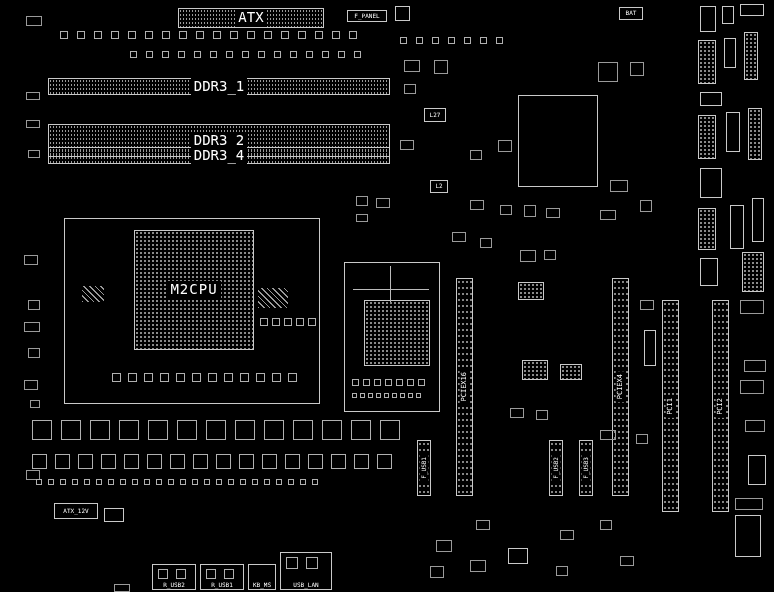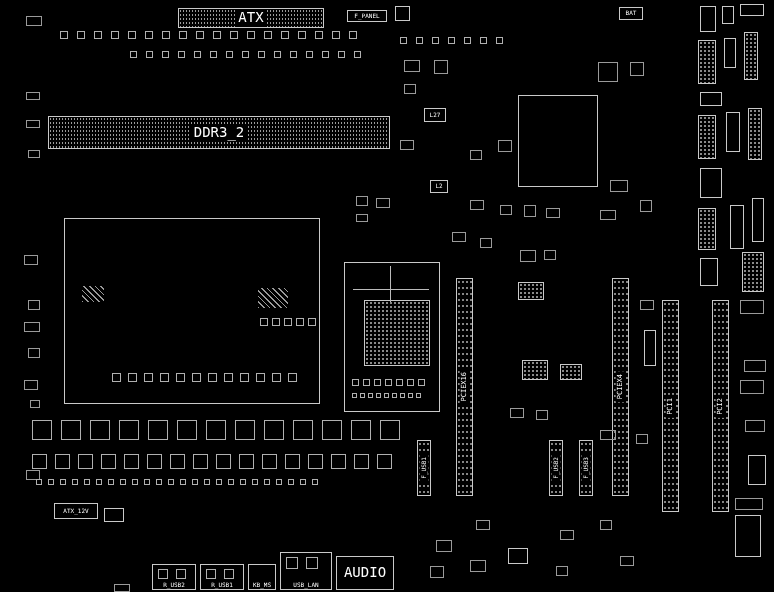--- a/index.html
+++ b/index.html
@@ -99,22 +99,28 @@
   <div class="dotrow" style="left: 400px; top: 36px; width: 120px; height: 9px; gap: 9px;">
       <div class="pad" style="width: 7px; height: 7px;"></div>
       <div class="pad" style="width: 7px; height: 7px;"></div>
       <div class="pad" style="width: 7px; height: 7px;"></div>
       <div class="pad" style="width: 7px; height: 7px;"></div>
       <div class="pad" style="width: 7px; height: 7px;"></div>
       <div class="pad" style="width: 7px; height: 7px;"></div>
       <div class="pad" style="width: 7px; height: 7px;"></div>
     </div>
 
-  <div class="c dimm" style="left:48px;top:116px;width:342px;height:33px">
+  <div class="c dimm" style="left:48px;top:78px;width:342px;height:17px">
+    <span class="lbl">DDR3_1</span>
+  </div>
+  <div class="c dimm" style="left:48px;top:124px;width:342px;height:33px">
     <span class="lbl">DDR3_2</span>
+  </div>
+  <div class="c dimm" style="left:48px;top:147px;width:342px;height:17px">
+    <span class="lbl">DDR3_4</span>
   </div>
 
   <div class="c thin" style="left:404px;top:60px;width:16px;height:12px"></div>
   <div class="c thin" style="left:434px;top:60px;width:14px;height:14px"></div>
   <div class="c thin" style="left:404px;top:84px;width:12px;height:10px"></div>
   <div class="c flexc" style="left:424px;top:108px;width:22px;height:14px">
     <span class="lbl lbl6">L27</span>
   </div>
   <div class="c thin" style="left:400px;top:140px;width:14px;height:10px"></div>
   <div class="c flexc" style="left:430px;top:180px;width:18px;height:13px">
@@ -131,20 +137,23 @@
   <div class="c thin" style="left:546px;top:208px;width:14px;height:10px"></div>
 
   <div class="c" style="left:518px;top:95px;width:80px;height:92px"></div>
   <div class="c thin" style="left:598px;top:62px;width:20px;height:20px"></div>
   <div class="c thin" style="left:630px;top:62px;width:14px;height:14px"></div>
   <div class="c thin" style="left:610px;top:180px;width:18px;height:12px"></div>
   <div class="c thin" style="left:600px;top:210px;width:16px;height:10px"></div>
   <div class="c thin" style="left:640px;top:200px;width:12px;height:12px"></div>
 
   <div class="c" style="left:64px;top:218px;width:256px;height:186px"></div>
+  <div class="c dots flexc" style="left:134px;top:230px;width:120px;height:120px">
+    <span class="lbl" style="letter-spacing:1px">M2CPU</span>
+  </div>
   <div class="hatch" style="left:82px;top:286px;width:22px;height:16px"></div>
   <div class="hatch" style="left:258px;top:288px;width:30px;height:20px"></div>
   <div class="dotrow" style="left: 260px; top: 316px; width: 56px; height: 12px; gap: 4px;">
       <div class="pad" style="width: 8px; height: 8px;"></div>
       <div class="pad" style="width: 8px; height: 8px;"></div>
       <div class="pad" style="width: 8px; height: 8px;"></div>
       <div class="pad" style="width: 8px; height: 8px;"></div>
       <div class="pad" style="width: 8px; height: 8px;"></div>
     </div>
   <div class="dotrow" style="left: 112px; top: 372px; width: 196px; height: 11px; gap: 7px;">
@@ -322,23 +331,20 @@
   </div>
 
   <div class="c" style="left:280px;top:552px;width:52px;height:38px">
     <span class="lblbot">USB_LAN</span>
   </div>
   <div class="dotrow" style="left: 286px; top: 556px; width: 40px; height: 14px; gap: 8px;">
       <div class="pad" style="width: 12px; height: 12px;"></div>
       <div class="pad" style="width: 12px; height: 12px;"></div>
     </div>
 
-  <div class="c flexc" style="left:336px;top:556px;width:58px;height:34px">
-    <span class="lbl">AUDIO</span>
-  </div>
 
   <div class="c thin" style="left:430px;top:566px;width:14px;height:12px"></div>
   <div class="c thin" style="left:470px;top:560px;width:16px;height:12px"></div>
   <div class="c thin" style="left:436px;top:540px;width:16px;height:12px"></div>
   <div class="c thin" style="left:476px;top:520px;width:14px;height:10px"></div>
   <div class="c" style="left:508px;top:548px;width:20px;height:16px"></div>
   <div class="c thin" style="left:556px;top:566px;width:12px;height:10px"></div>
   <div class="c thin" style="left:560px;top:530px;width:14px;height:10px"></div>
   <div class="c thin" style="left:600px;top:520px;width:12px;height:10px"></div>
   <div class="c thin" style="left:620px;top:556px;width:14px;height:10px"></div>

